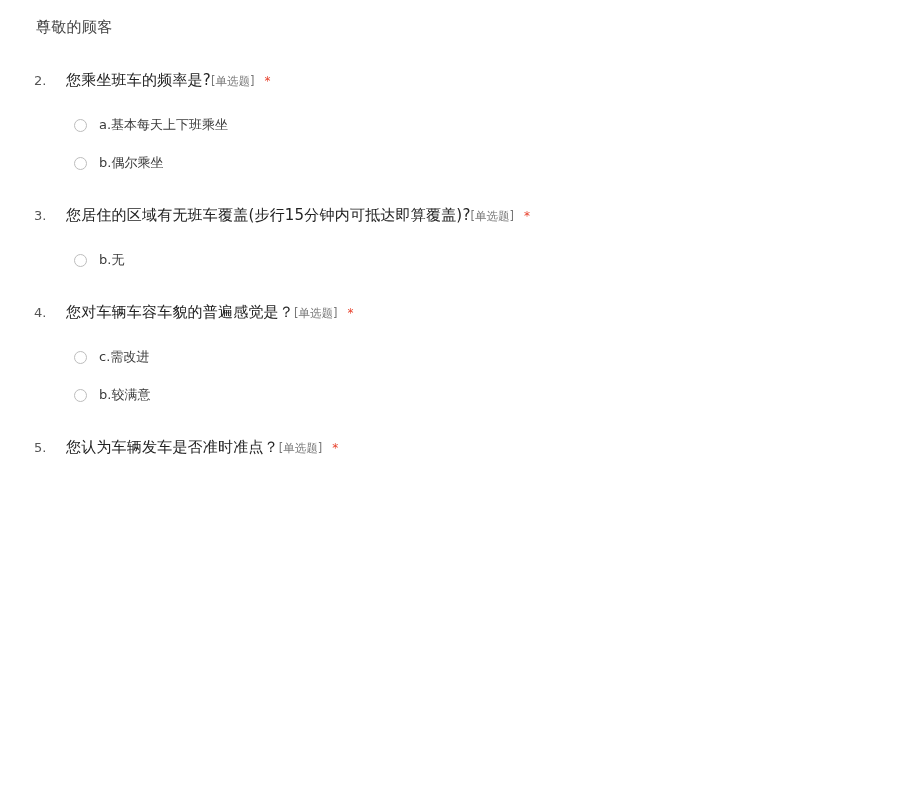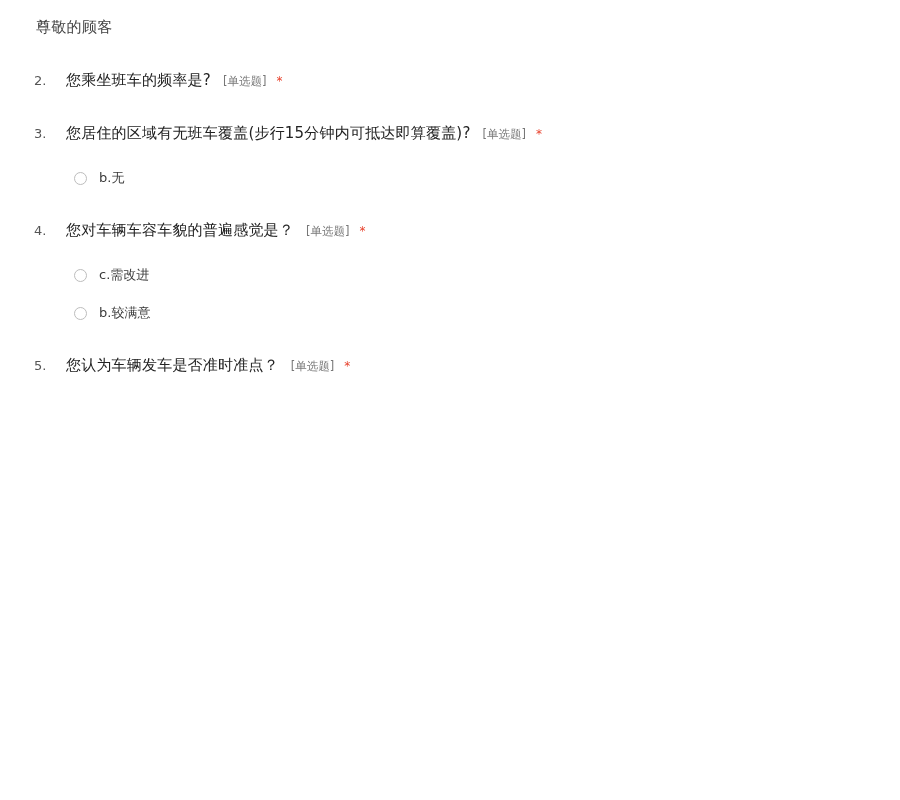--- a/index.html
+++ b/index.html
@@ -54,21 +54,20 @@
   }
   .q-text {
     font-size: 15px;
     font-weight: normal;
     color: #222222;
     letter-spacing: 0.2px;
   }
   .q-type {
     font-size: 11.5px;
     color: #777777;
-    margin-left: 12px;
     font-weight: normal;
     white-space: nowrap;
   }
   .q-required {
     color: #e8412c;
     font-size: 12px;
     margin-left: 10px;
     font-weight: normal;
   }
   .options {
@@ -104,20 +103,28 @@
 
 
   <div class="question-block">
     <div class="q-head">
       <span class="q-num">2.</span>
       <span class="q-text">您乘坐班车的频率是?</span>
       <span class="q-type">[单选题]</span>
       <span class="q-required">*</span>
     </div>
     <div class="options">
+      <div class="option-row">
+        <span class="radio"></span>
+        <span class="option-label">a.基本每天上下班乘坐</span>
+      </div>
+      <div class="option-row">
+        <span class="radio"></span>
+        <span class="option-label">b.偶尔乘坐</span>
+      </div>
     </div>
   </div>
 
   <div class="question-block">
     <div class="q-head">
       <span class="q-num">3.</span>
       <span class="q-text">您居住的区域有无班车覆盖(步行15分钟内可抵达即算覆盖)?</span>
       <span class="q-type">[单选题]</span>
       <span class="q-required">*</span>
     </div>

